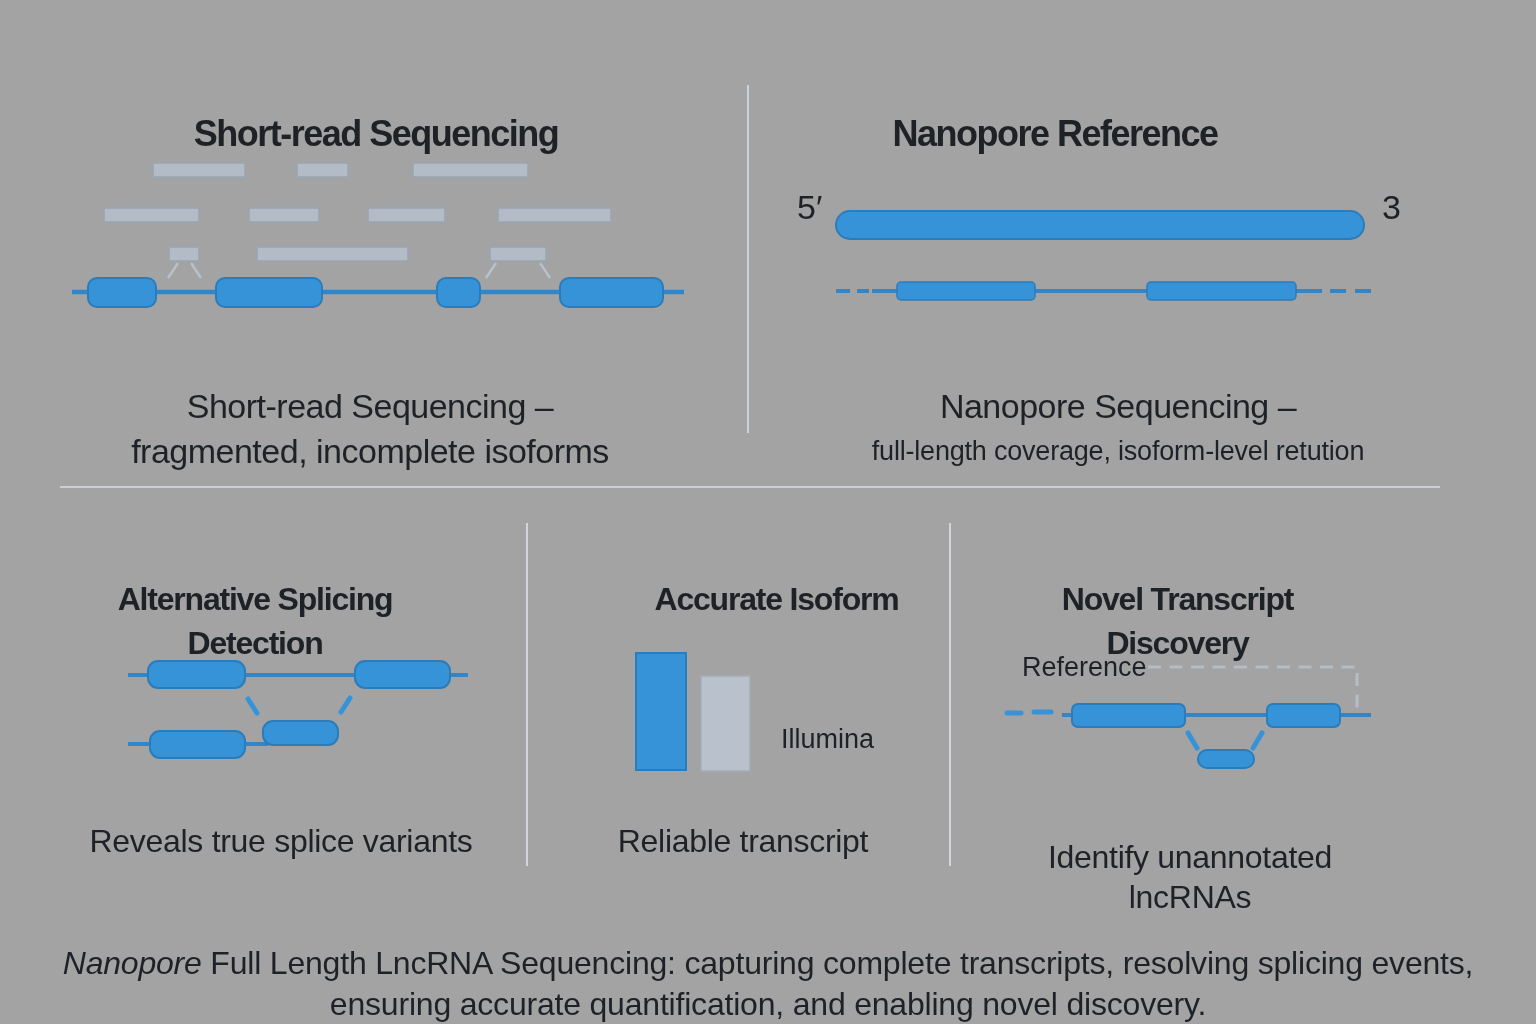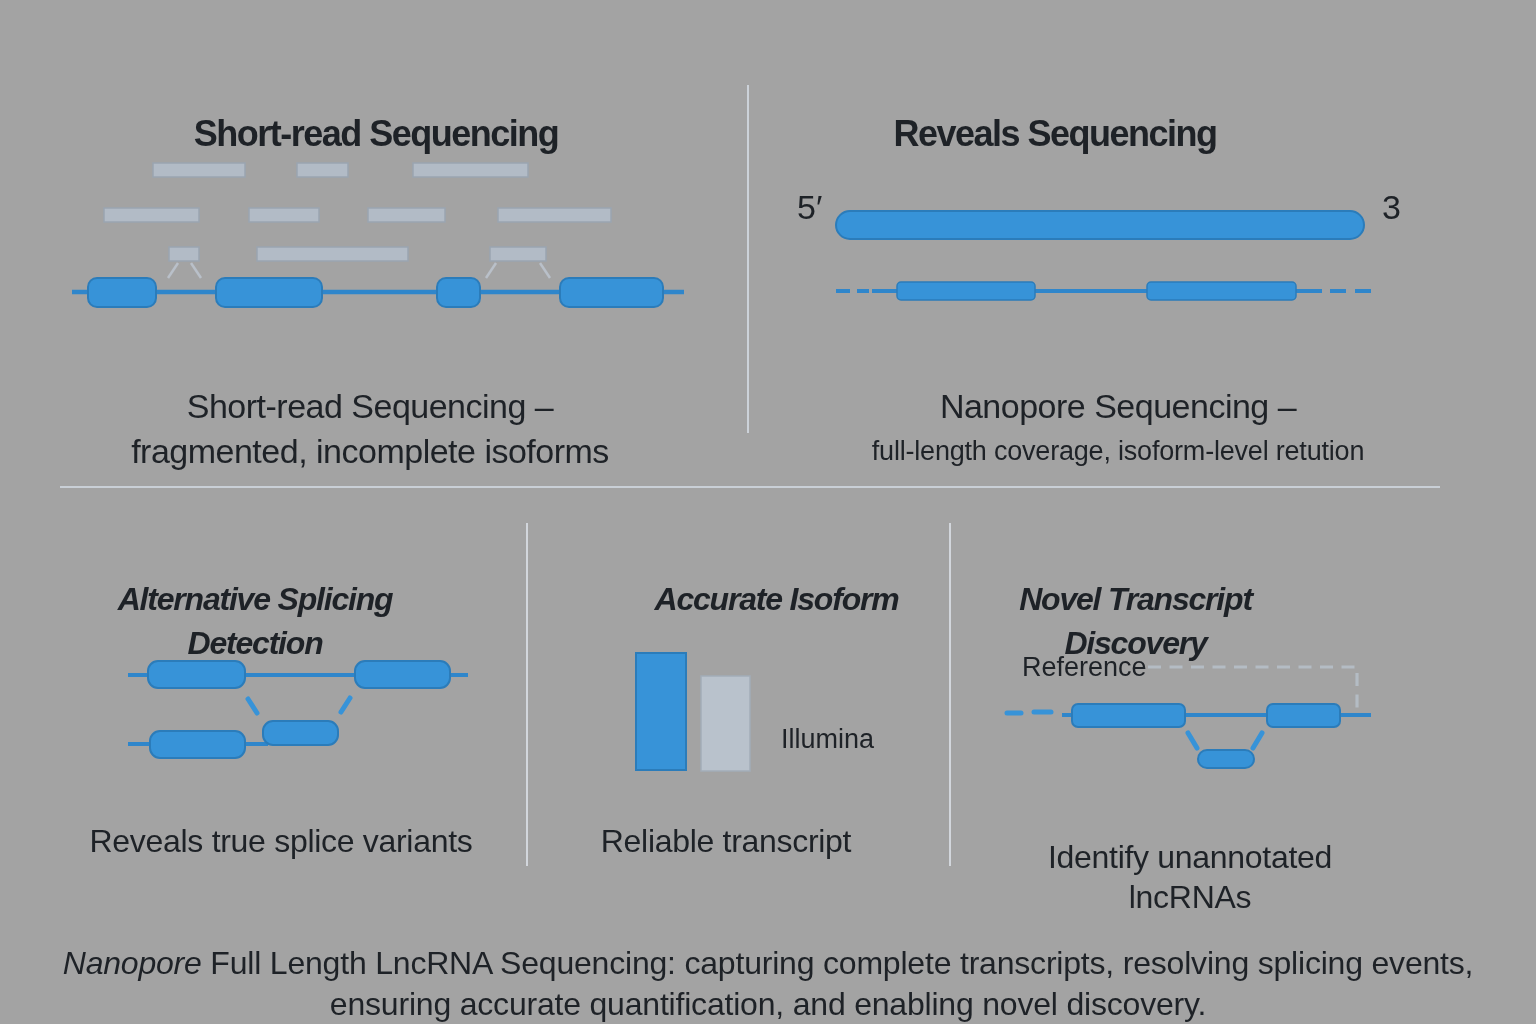--- a/index.html
+++ b/index.html
@@ -21,30 +21,30 @@
 
   .t-caption { position:absolute; text-align:center; font-size:34px; font-weight:400;
                letter-spacing:-0.5px; line-height:45px; }
   .t-caption span { display:block; }
   .tl-caption { left:40px;  top:350px; width:660px; }
   .tr-caption { left:793px; top:350px; width:650px; }
   .tr-caption .small { font-size:27px; letter-spacing:-0.2px; }
 
   .b-title { position:absolute; text-align:center; font-size:32px; font-weight:700;
              letter-spacing:-1.2px; line-height:44px; }
-  .b-title span { display:block;font-style:italic; }
+  .b-title span { display:block; }
   .b1-title { left:60px;  top:545px; width:390px; }
   .b2-title { left:579px; top:545px; width:395px; }
-  .b3-title { left:928px; top:545px; width:415px; }
+  .b3-title { left:970px; top:545px; width:415px; }
 
   .b-caption { position:absolute; text-align:center; font-size:32px; font-weight:400;
                letter-spacing:-0.3px; line-height:40px; }
   .b-caption span { display:block; }
   .b1-caption { left:66px;  top:789px; width:430px; }
-  .b2-caption { left:538px; top:789px; width:376px; }
+  .b2-caption { left:555px; top:789px; width:376px; }
   .b3-caption { left:985px; top:789px; width:410px;margin-top:48px; }
 
   .summary { position:absolute; left:0; top:911px; width:1536px; text-align:center;
              font-size:32px; letter-spacing:-0.2px; line-height:41px; }
   .summary .line { display:block; }
   .summary i { font-style:italic; }
 
   
   .vdiv { position:absolute; width:2px; background:#ccd2d9; }
   .vdiv-top { left:747px; top:85px;  height:348px; }
@@ -109,21 +109,21 @@
 
     <p class="t-caption tl-caption">
       <span>Short-read Sequencing –</span>
       <span>fragmented, incomplete isoforms</span>
     </p>
   </div>
 
   <div class="vdiv vdiv-top"></div>
 
   <div>
-    <h2 class="t-title tr-title">Reveals Sequencing</h2>
+    <h2 class="t-title tr-title">Nanopore Reference</h2>
 
     <svg class="svg-nanopore" viewBox="780 185 650 120">
       <text class="lbl-end" x="797" y="219">5′</text>
       <rect class="exon" x="836" y="211" width="528" height="28" rx="14"></rect>
       <text class="lbl-end" x="1382" y="219">3</text>
 
       <line class="bb-thin" x1="836" y1="291" x2="850" y2="291"></line>
       <line class="bb-thin" x1="857" y1="291" x2="869" y2="291"></line>
       <line class="bb-thin" x1="872" y1="291" x2="1322" y2="291"></line>
       <line class="bb-thin" x1="1330" y1="291" x2="1346" y2="291"></line>

